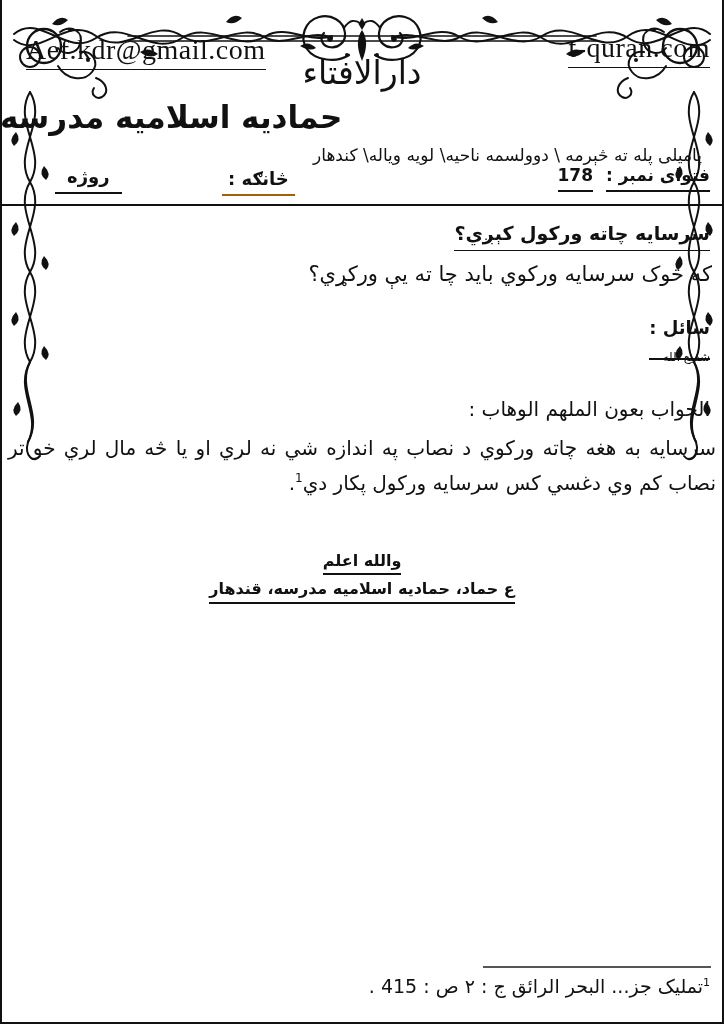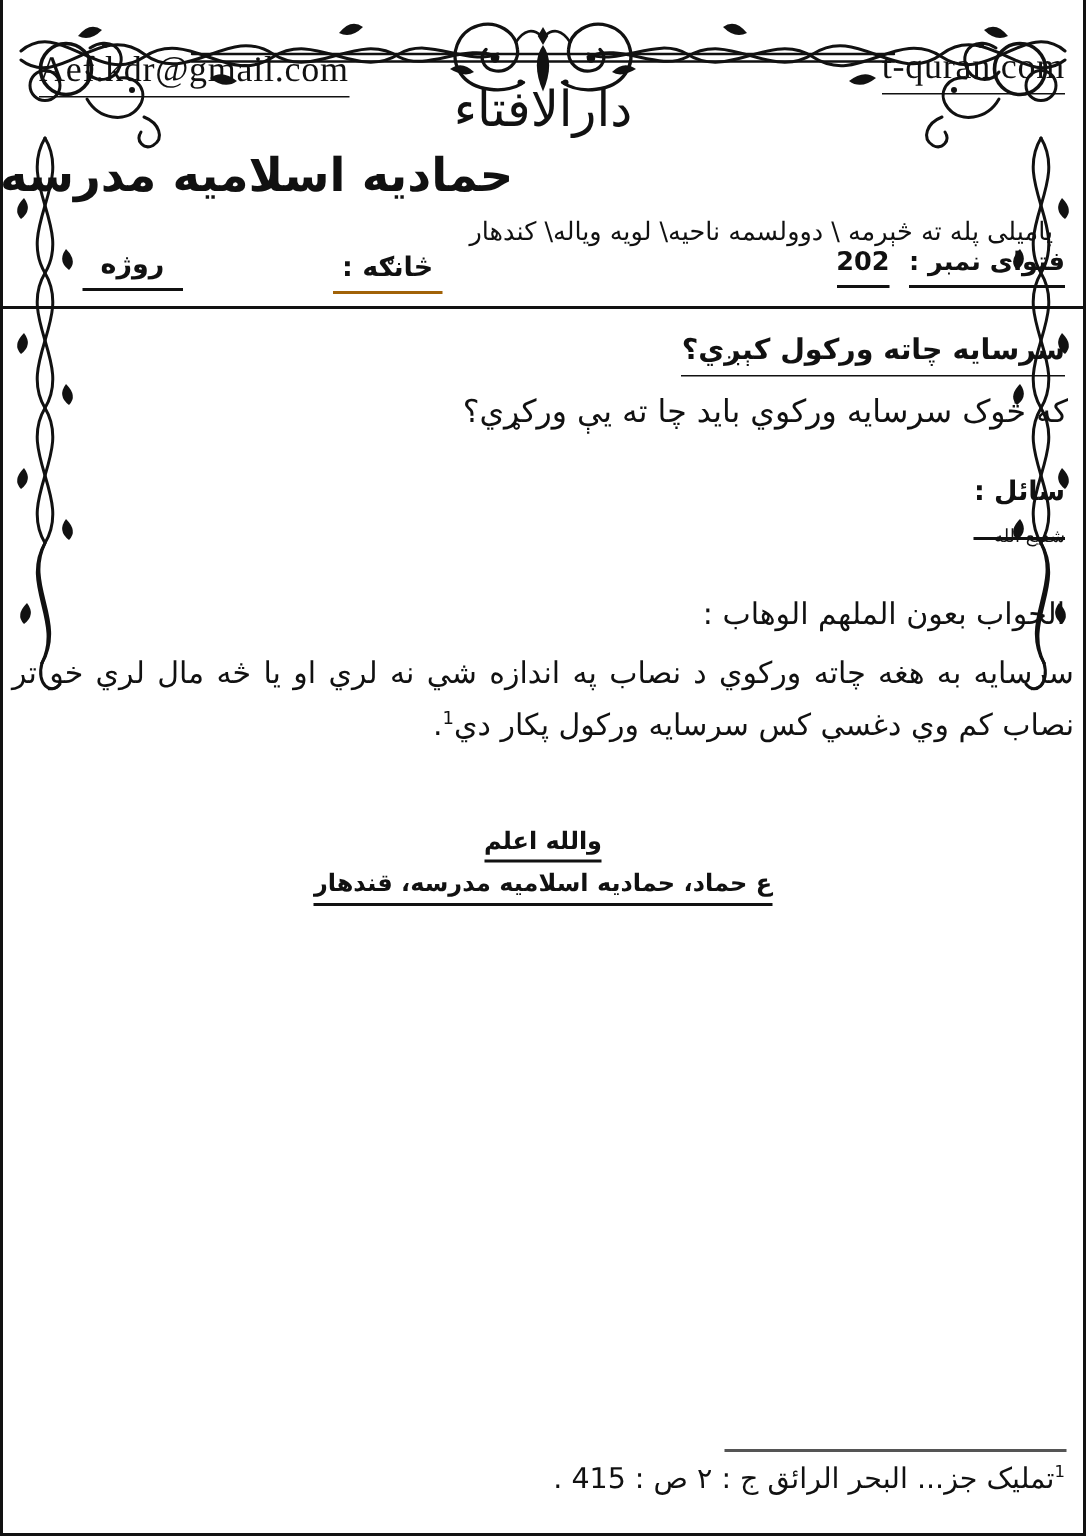--- a/index.html
+++ b/index.html
@@ -15,21 +15,21 @@
   .page-frame{
     position:absolute;inset:0;
     border-left:2px solid #111;
     border-right:2px solid #111;
     border-bottom:2px solid #111;
     pointer-events:none;
   }
   .ornaments{position:absolute;top:0;left:0;}
   .latin{
     font-family:"Liberation Serif","DejaVu Serif",serif;
-    font-size:24px;
+    font-size:28px;
     letter-spacing:0.5px;
     border-bottom:1.5px solid #111;
     padding-bottom:3px;
     white-space:nowrap;
   }
   .email{position:absolute;left:26px;top:34px;}
   .website{position:absolute;right:14px;top:32px;}
   .office-title{
     position:absolute;top:52px;left:0;width:724px;
     text-align:center;font-size:33px;line-height:42px;
@@ -176,21 +176,21 @@
 
   <div class="latin email">Aef.kdr@gmail.com</div>
   <div class="latin website">t-quran.com</div>
 
   <div class="office-title">دارالافتاء</div>
   <div class="madrasa-name">حمادیه اسلامیه مدرسه</div>
   <div class="address">پامیلی پله ته څېرمه \ دوولسمه ناحیه\ لویه ویاله\ کندهار</div>
 
   <div class="fatwa-row">
     <span class="ul-label">فتوای نمبر :</span>
-    <span class="ul-value">202</span>
+    <span class="ul-value">178</span>
   </div>
 
   <div class="category-label">څانګه :</div>
   <div class="category-value">روژه</div>
 
   <div class="header-rule"></div>
 
   <div class="q-title">سرسایه چاته ورکول کېږي؟</div>
   <div class="q-text">که څوک سرسایه ورکوي باید چا ته یې ورکړي؟</div>
 

